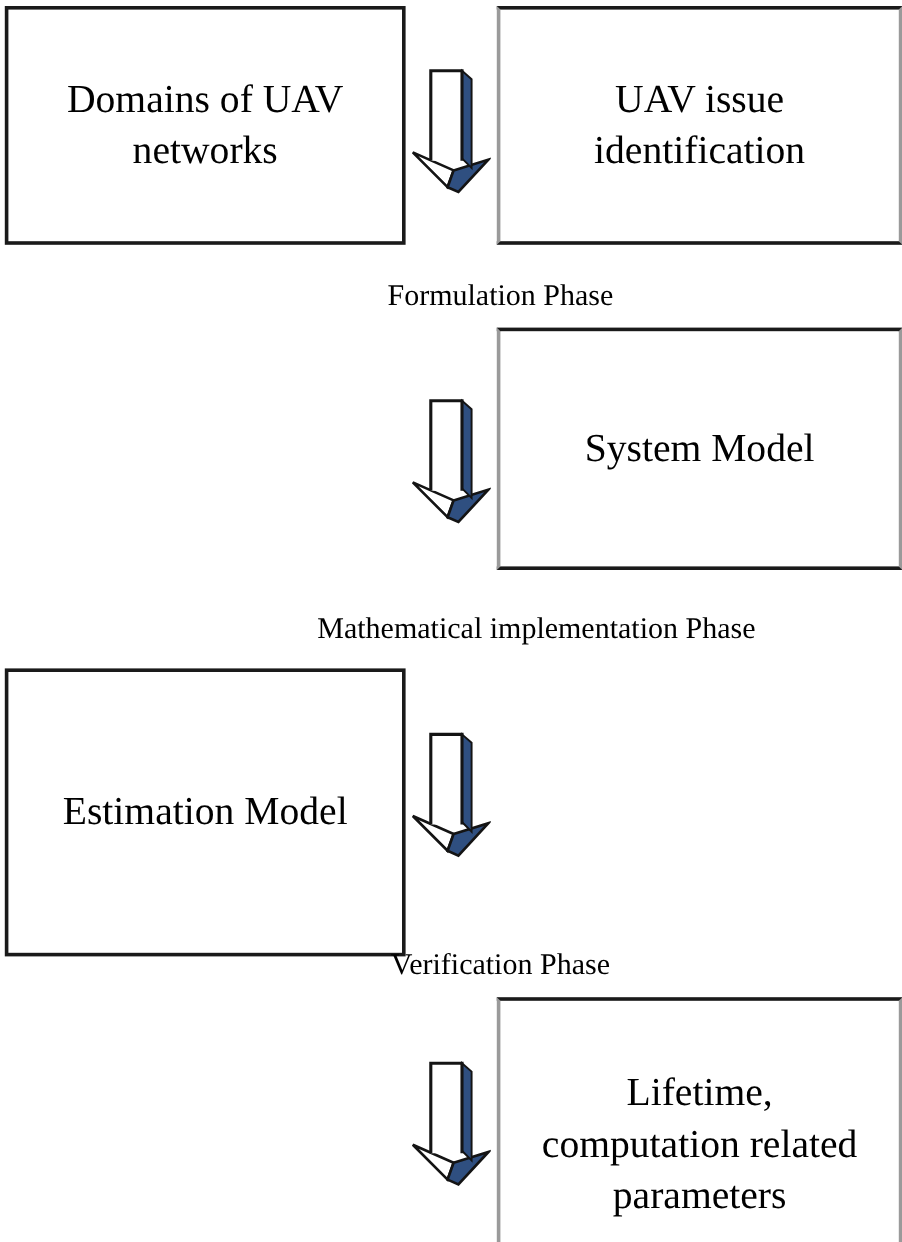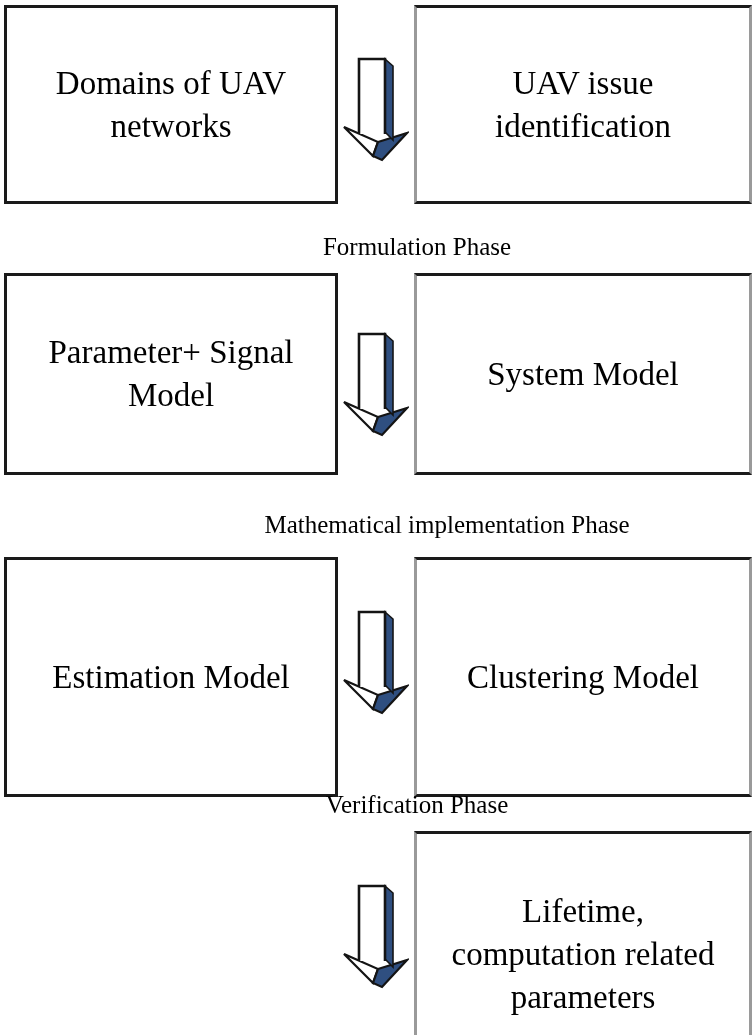--- a/index.html
+++ b/index.html
@@ -53,24 +53,20 @@
     <polygon class="extrusion" points="42,3 50,10 50,84 42,76"></polygon>
     <path class="shaft" d="M16,78 L16,3 L42,3 L42,78"></path>
   </svg>
   <div class="box col-right r1">
     <span>UAV issue
 identification</span>
   </div>
 
   <div class="phase-label pl1">Formulation Phase</div>
 
-  <div class="box col-left r2">
-    <span>Parameter+ Signal
-Model</span>
-  </div>
   <svg class="arrow a2" viewBox="0 0 66 106">
     <polygon class="wing-white" points="1,71 35,86 30,100"></polygon>
     <polygon class="wing-navy" points="35,86 64,77 39,104 30,100"></polygon>
     <polygon class="extrusion" points="42,3 50,10 50,84 42,76"></polygon>
     <path class="shaft" d="M16,78 L16,3 L42,3 L42,78"></path>
   </svg>
   <div class="box col-right r2">
     <span>System Model</span>
   </div>
 
@@ -78,23 +74,20 @@
 
   <div class="box col-left r3">
     <span>Estimation Model</span>
   </div>
   <svg class="arrow a3" viewBox="0 0 66 106">
     <polygon class="wing-white" points="1,71 35,86 30,100"></polygon>
     <polygon class="wing-navy" points="35,86 64,77 39,104 30,100"></polygon>
     <polygon class="extrusion" points="42,3 50,10 50,84 42,76"></polygon>
     <path class="shaft" d="M16,78 L16,3 L42,3 L42,78"></path>
   </svg>
-  <div class="box col-right r3">
-    <span>Clustering Model</span>
-  </div>
 
   <div class="phase-label pl3">Verification Phase</div>
 
   <svg class="arrow a4" viewBox="0 0 66 106">
     <polygon class="wing-white" points="1,71 35,86 30,100"></polygon>
     <polygon class="wing-navy" points="35,86 64,77 39,104 30,100"></polygon>
     <polygon class="extrusion" points="42,3 50,10 50,84 42,76"></polygon>
     <path class="shaft" d="M16,78 L16,3 L42,3 L42,78"></path>
   </svg>
   <div class="box col-right r4">

